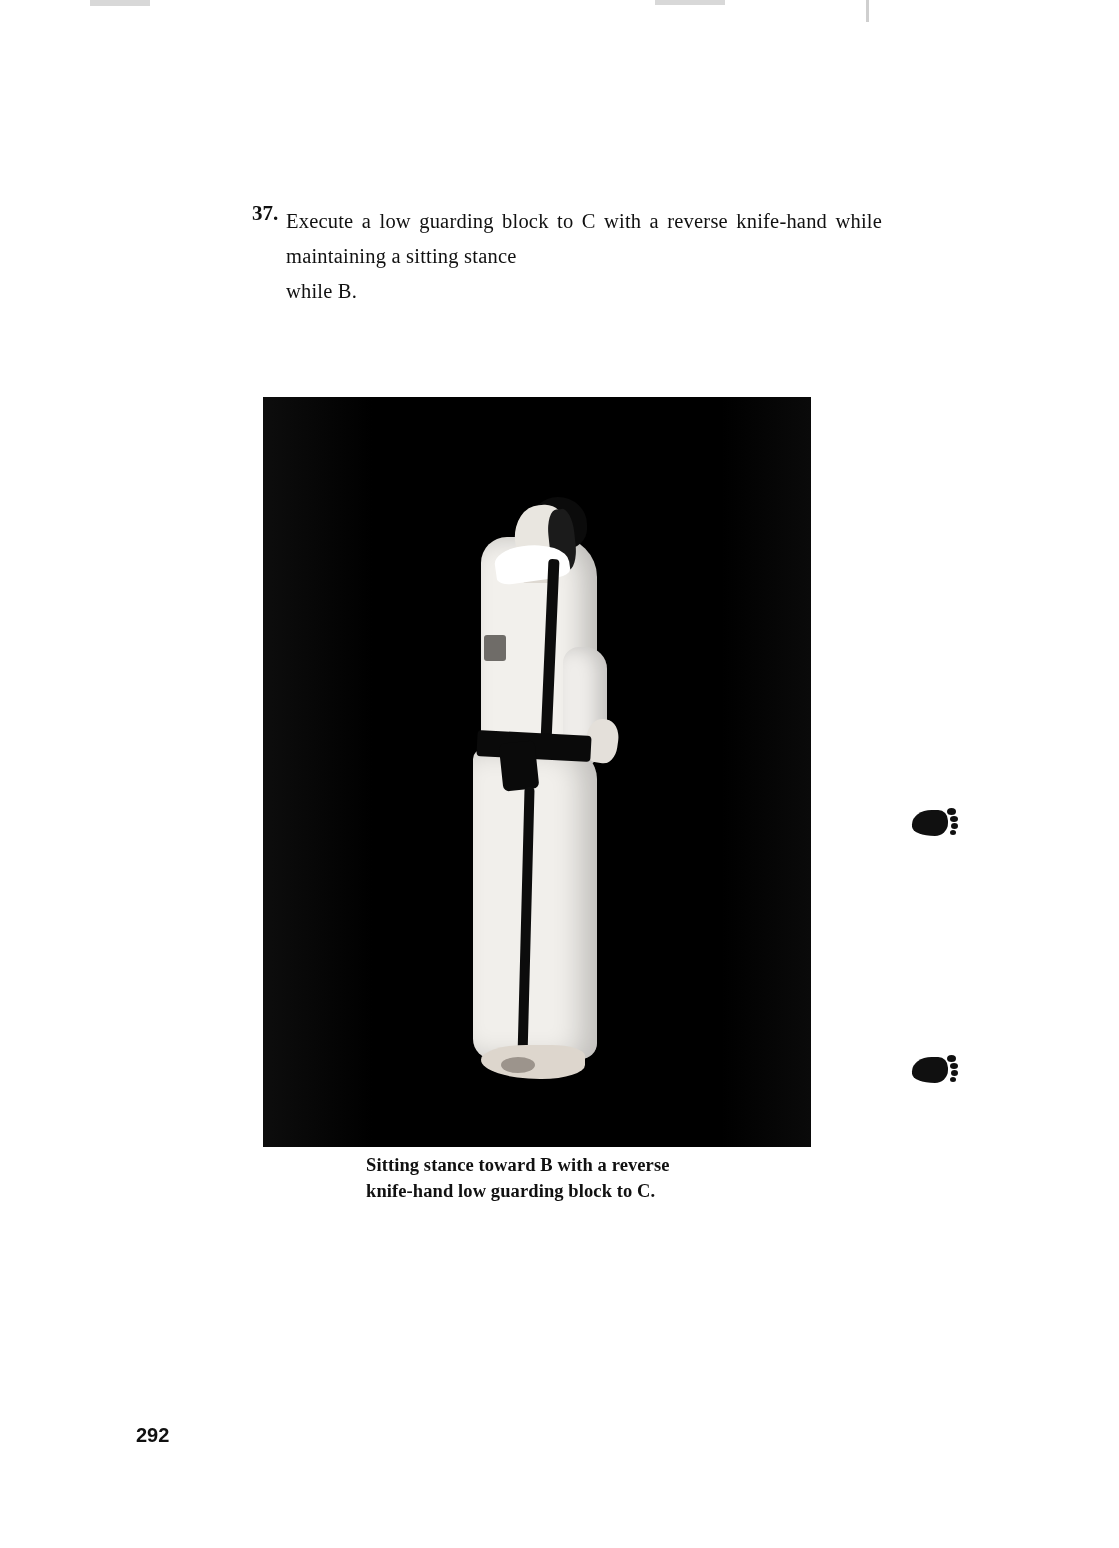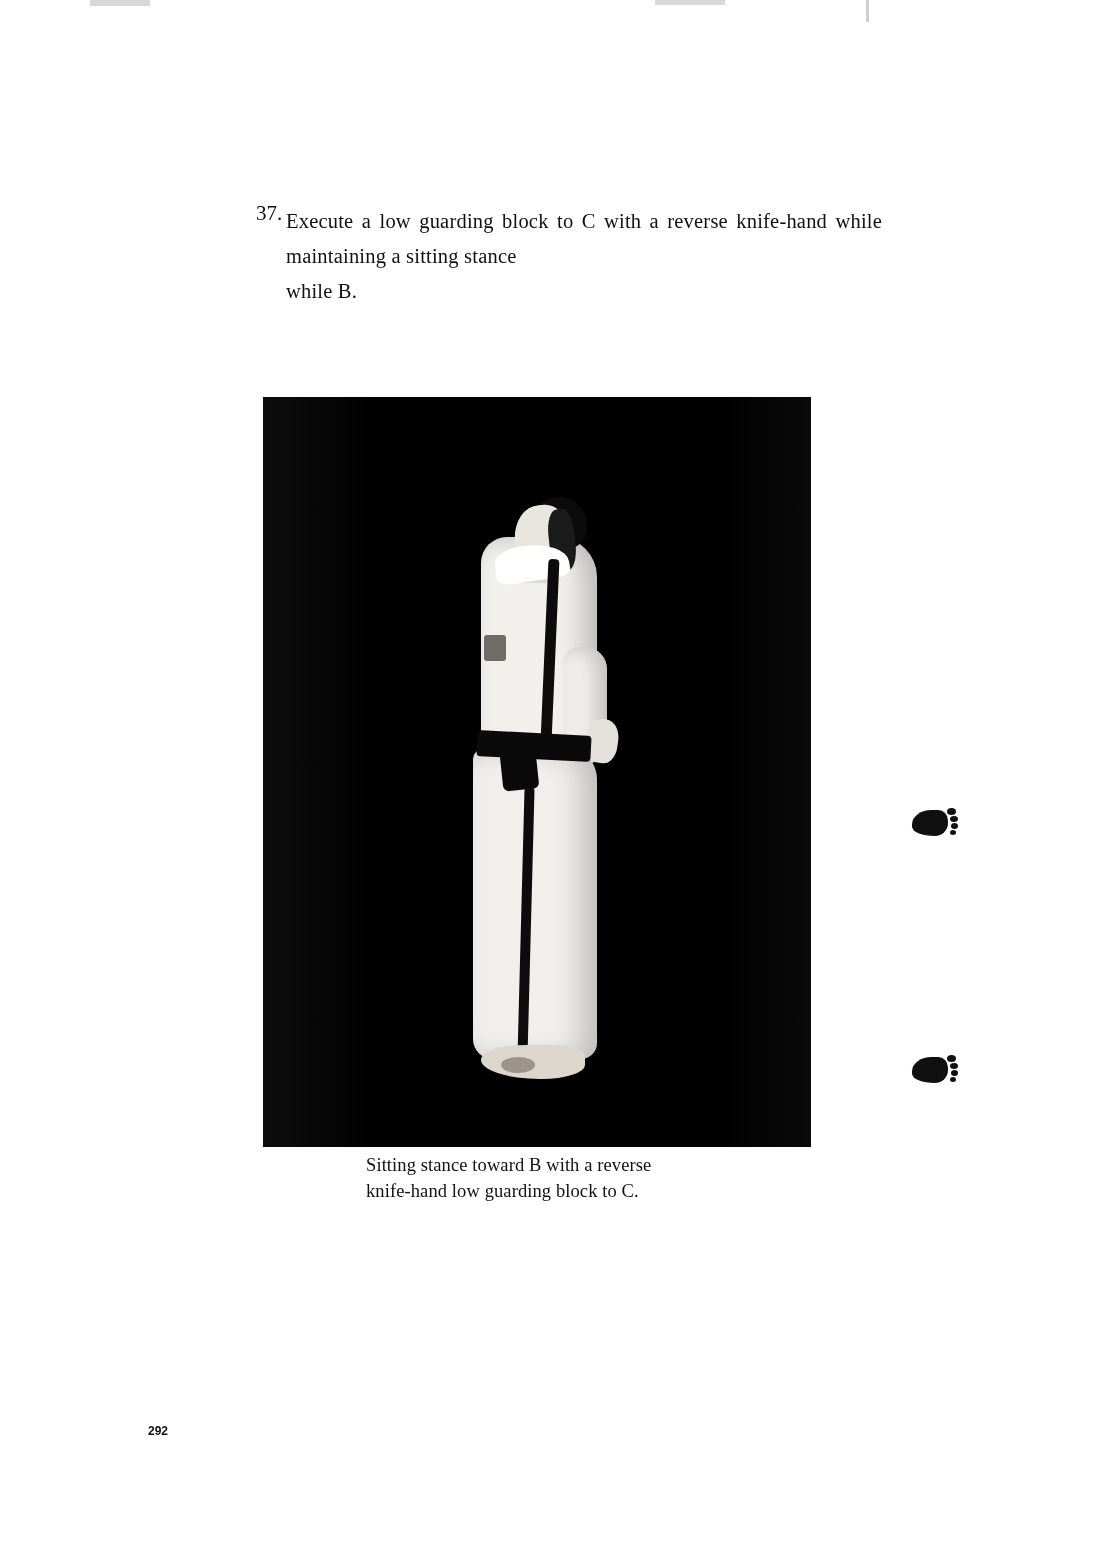--- a/index.html
+++ b/index.html
@@ -29,26 +29,25 @@
   
   .instruction {
     position: absolute;
     left: 252px;
     top: 196px;
     width: 630px;
     display: flex;
     align-items: flex-start;
   }
   .instruction .num {
-    font-weight: normal;
+    font-weight: bold;
     font-size: 21px;
     line-height: 35px;
     width: 34px;
     flex: 0 0 34px;
-    text-align: center;
   }
   .instruction .body {
     flex: 1 1 auto;
     font-size: 20.5px;
     line-height: 35px;
     text-align: justify;
     letter-spacing: 0.2px;
     margin-top: 8px;
   }
   .instruction .body .last-line {
@@ -239,32 +238,32 @@
   .footprint.bottom { left: 912px; top: 1049px; }
 
   
   .caption {
     position: absolute;
     left: 366px;
     top: 1152px;
     width: 420px;
     font-size: 18.5px;
     line-height: 26px;
-    font-weight: normal;
+    font-weight: bold;
     letter-spacing: 0.1px;
   }
   .caption .line { display: block; }
 
   
   .page-number {
     position: absolute;
-    left: 148px;
+    left: 136px;
     top: 1424px;
     font-family: "Liberation Sans", sans-serif;
-    font-size: 12px;
+    font-size: 20px;
     font-weight: bold;
     color: #111111;
   }
 </style>
 </head>
 <body>
 
 <div class="scan-mark m1"></div>
 <div class="scan-mark m2"></div>
 <div class="scan-mark m3"></div>

